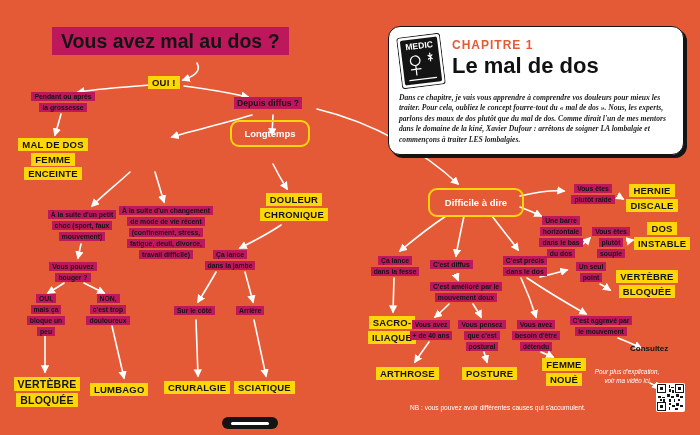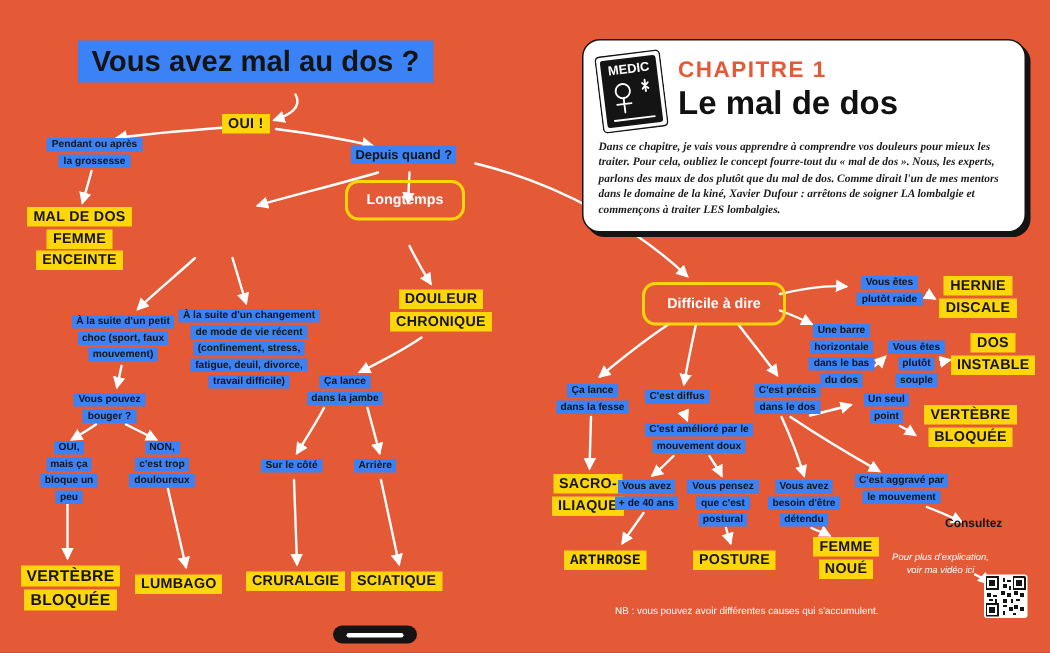--- a/index.html
+++ b/index.html
@@ -8,21 +8,21 @@
     background:#E55A36;
     font-family:"Liberation Sans", sans-serif;
     -webkit-font-smoothing:antialiased;
   }
   svg.arrows{position:absolute;inset:0;z-index:1;}
   .node{position:absolute;z-index:2;text-align:center;}
   .hl{
     display:inline;white-space:pre-line;color:#141414;font-weight:700;
     padding:1px 3px;-webkit-box-decoration-break:clone;box-decoration-break:clone;
   }
-  .hl.w{background:#3b82f6;}
+  .hl.w{background:#be185d;}
   .hl.y{background:#FFD60A;font-weight:800;}
   .q{font-size:6.8px;line-height:1.6;}
   .q-big{font-size:8.6px;line-height:1.6;}
   .out{font-size:9.5px;line-height:1.55;letter-spacing:.2px;}
   .out .hl{padding:1px 4px;}
   .out-lg{font-size:10.5px;}
   .opt{
     border:2px solid #FFD60A;border-radius:9px;color:#ffffff;font-weight:700;
     font-size:9.5px;line-height:1.25;display:flex;align-items:center;justify-content:center;
   }
@@ -30,21 +30,21 @@
   .plain{font-size:8px;font-weight:800;color:#141414;}
   .page-title{position:absolute;left:52px;top:30px;z-index:2;font-size:19.5px;font-weight:800;}
   .page-title .hl{padding:3px 9px;}
   .card{
     position:absolute;left:388px;top:26px;width:296px;z-index:3;
     background:#ffffff;border:1.5px solid #141414;border-radius:12px;
     box-shadow:3px 3px 0 #141414;padding:8px 10px 9px 10px;box-sizing:border-box;
   }
   .card-head{display:flex;align-items:flex-start;gap:9px;}
   .medic{width:44px;height:52px;flex:0 0 auto;transform:rotate(-7deg);}
-  .kicker{color:#E55A36;font-weight:800;font-size:15px;letter-spacing:1px;margin-top:3px;}
+  .kicker{color:#E55A36;font-weight:800;font-size:12px;letter-spacing:1px;margin-top:3px;}
   .card-title{color:#111;font-weight:800;font-size:22px;line-height:1.05;margin-top:2px;}
   .card-body{
     margin:6px 0 0 0;font-family:"Liberation Serif", serif;font-style:italic;font-weight:700;
     font-size:7.6px;line-height:1.38;color:#1c1c1c;
   }
   .qr-caption{position:absolute;left:594px;top:368px;width:66px;z-index:2;
     color:#fff;font-style:italic;font-size:6.3px;line-height:1.35;text-align:center;white-space:pre-line;}
   .qr{position:absolute;left:656px;top:383px;width:27px;height:27px;z-index:2;background:#fff;padding:1px;border-radius:2px;}
   .nb-note{position:absolute;left:410px;top:404px;z-index:2;color:#fff;font-size:6.6px;}
   .footer-pill{position:absolute;left:222px;top:417px;width:56px;height:12px;z-index:2;
@@ -131,21 +131,21 @@
     </div>
     <p class="card-body">Dans ce chapitre, je vais vous apprendre à comprendre vos douleurs pour mieux les traiter. Pour cela, oubliez le concept fourre-tout du « mal de dos ». Nous, les experts, parlons des maux de dos plutôt que du mal de dos. Comme dirait l'un de mes mentors dans le domaine de la kiné, Xavier Dufour : arrêtons de soigner LA lombalgie et commençons à traiter LES lombalgies.</p>
   </div>
 
   <div class="node out" style="left:148px;top:76px;"><span class="hl y">OUI !</span></div>
   <div class="node q" style="left:16px;top:92px;width:94px;"><span class="hl w">Pendant ou après
 la grossesse</span></div>
   <div class="node out" style="left:10px;top:138px;width:86px;"><span class="hl y">MAL DE DOS
 FEMME
 ENCEINTE</span></div>
-  <div class="node q-big" style="left:234px;top:97px;"><span class="hl w">Depuis quand ?</span></div>
+  <div class="node q-big" style="left:234px;top:97px;"><span class="hl w">Depuis diffus ?</span></div>
 
   <div class="node opt" style="left:230px;top:120px;width:76px;height:23px;">
       <span>Longtemps</span>
     </div>
   <div class="node opt" style="left:428px;top:188px;width:92px;height:25px;">
       <span>Difficile à dire</span>
     </div>
   <div class="node out" style="left:252px;top:193px;width:84px;"><span class="hl y">DOULEUR
 CHRONIQUE</span></div>
 
@@ -182,21 +182,21 @@
   <div class="node out" style="left:362px;top:316px;width:60px;"><span class="hl y">SACRO-
 ILIAQUE</span></div>
   <div class="node q" style="left:430px;top:260px;"><span class="hl w">C'est diffus</span></div>
   <div class="node q" style="left:424px;top:282px;width:84px;"><span class="hl w">C'est amélioré par le
 mouvement doux</span></div>
   <div class="node q" style="left:406px;top:320px;width:50px;"><span class="hl w">Vous avez
 + de 40 ans</span></div>
   <div class="node q" style="left:454px;top:320px;width:56px;"><span class="hl w">Vous pensez
 que c'est
 postural</span></div>
-  <div class="node out" style="left:376px;top:367px;font-family:Liberation Mono, monospace;"><span class="hl y">ARTHROSE</span></div>
+  <div class="node out" style="left:376px;top:367px;"><span class="hl y">ARTHROSE</span></div>
   <div class="node out" style="left:462px;top:367px;"><span class="hl y">POSTURE</span></div>
 
   <div class="node q" style="left:496px;top:256px;width:58px;"><span class="hl w">C'est précis
 dans le dos</span></div>
   <div class="node q" style="left:508px;top:320px;width:56px;"><span class="hl w">Vous avez
 besoin d'être
 détendu</span></div>
   <div class="node out" style="left:534px;top:358px;width:60px;"><span class="hl y">FEMME
 NOUÉ</span></div>
 

